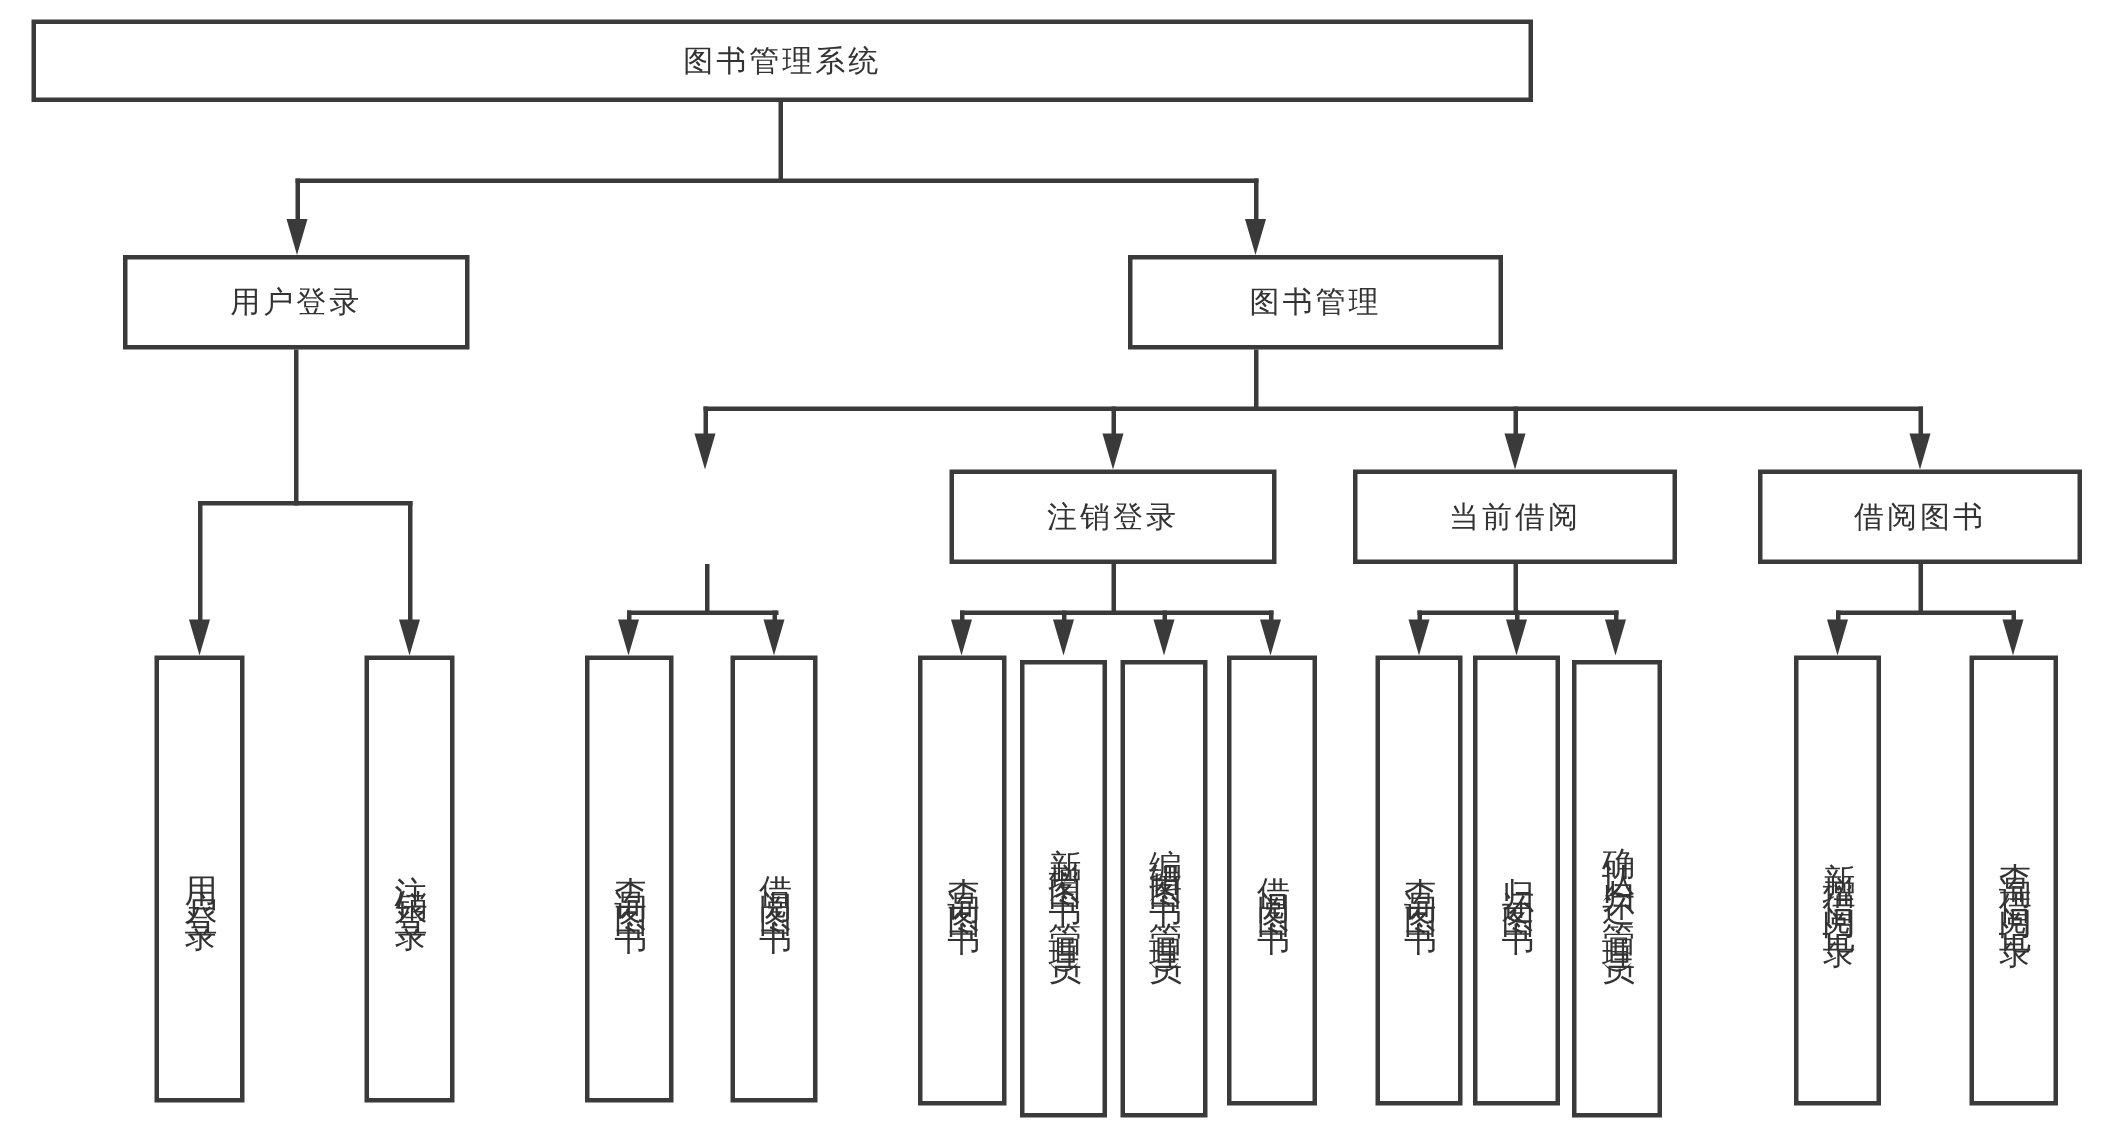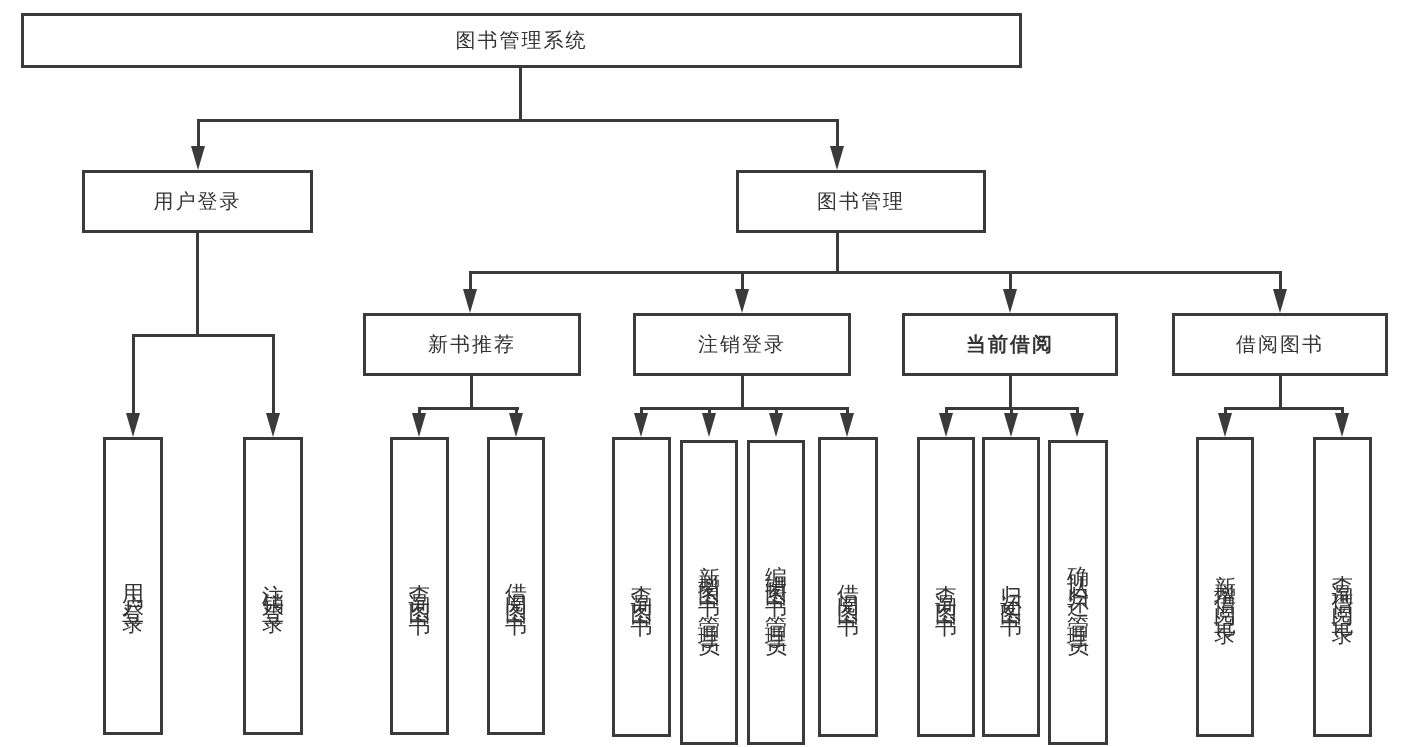--- a/index.html
+++ b/index.html
@@ -40,21 +40,21 @@
   <div class="vl" style="left:519px;top:68px;height:54px;"></div>
   <div class="hl" style="left:197px;top:119px;width:642px;"></div>
   <div class="vl" style="left:197px;top:119px;height:32px;"></div>
   <div class="ah" style="left:191px;top:146px;"></div>
   <div class="vl" style="left:836px;top:119px;height:32px;"></div>
   <div class="ah" style="left:830px;top:146px;"></div>
 
   <div class="box" style="left:82px;top:170px;width:231px;height:63px;">
     <span class="h-label">用户登录</span>
   </div>
-  <div class="box" style="left:736px;top:170px;width:250px;height:63px;">
+  <div class="box" style="left:752px;top:170px;width:250px;height:63px;">
     <span class="h-label">图书管理</span>
   </div>
 
   <div class="vl" style="left:196px;top:233px;height:104px;"></div>
   <div class="hl" style="left:132px;top:334px;width:143px;"></div>
   <div class="vl" style="left:132px;top:334px;height:81px;"></div>
   <div class="ah" style="left:126px;top:413px;"></div>
   <div class="vl" style="left:272px;top:334px;height:81px;"></div>
   <div class="ah" style="left:266px;top:413px;"></div>
 
@@ -62,27 +62,24 @@
   <div class="hl" style="left:469px;top:271px;width:813px;"></div>
   <div class="vl" style="left:469px;top:271px;height:20px;"></div>
   <div class="ah" style="left:463px;top:289px;"></div>
   <div class="vl" style="left:741px;top:271px;height:20px;"></div>
   <div class="ah" style="left:735px;top:289px;"></div>
   <div class="vl" style="left:1009px;top:271px;height:20px;"></div>
   <div class="ah" style="left:1003px;top:289px;"></div>
   <div class="vl" style="left:1279px;top:271px;height:20px;"></div>
   <div class="ah" style="left:1273px;top:289px;"></div>
 
-  <div class="box" style="left:363px;top:313px;width:218px;height:63px;">
-    <span class="h-label">新书推荐</span>
-  </div>
   <div class="box" style="left:633px;top:313px;width:218px;height:63px;">
     <span class="h-label">注销登录</span>
   </div>
-  <div class="box" style="left:902px;top:313px;width:216px;height:63px;font-weight:bold;">
+  <div class="box" style="left:902px;top:313px;width:216px;height:63px;">
     <span class="h-label">当前借阅</span>
   </div>
   <div class="box" style="left:1172px;top:313px;width:216px;height:63px;">
     <span class="h-label">借阅图书</span>
   </div>
 
   <div class="vl" style="left:470px;top:376px;height:34px;"></div>
   <div class="hl" style="left:418px;top:407px;width:101px;"></div>
   <div class="vl" style="left:418px;top:407px;height:10px;"></div>
   <div class="ah" style="left:412px;top:413px;"></div>

